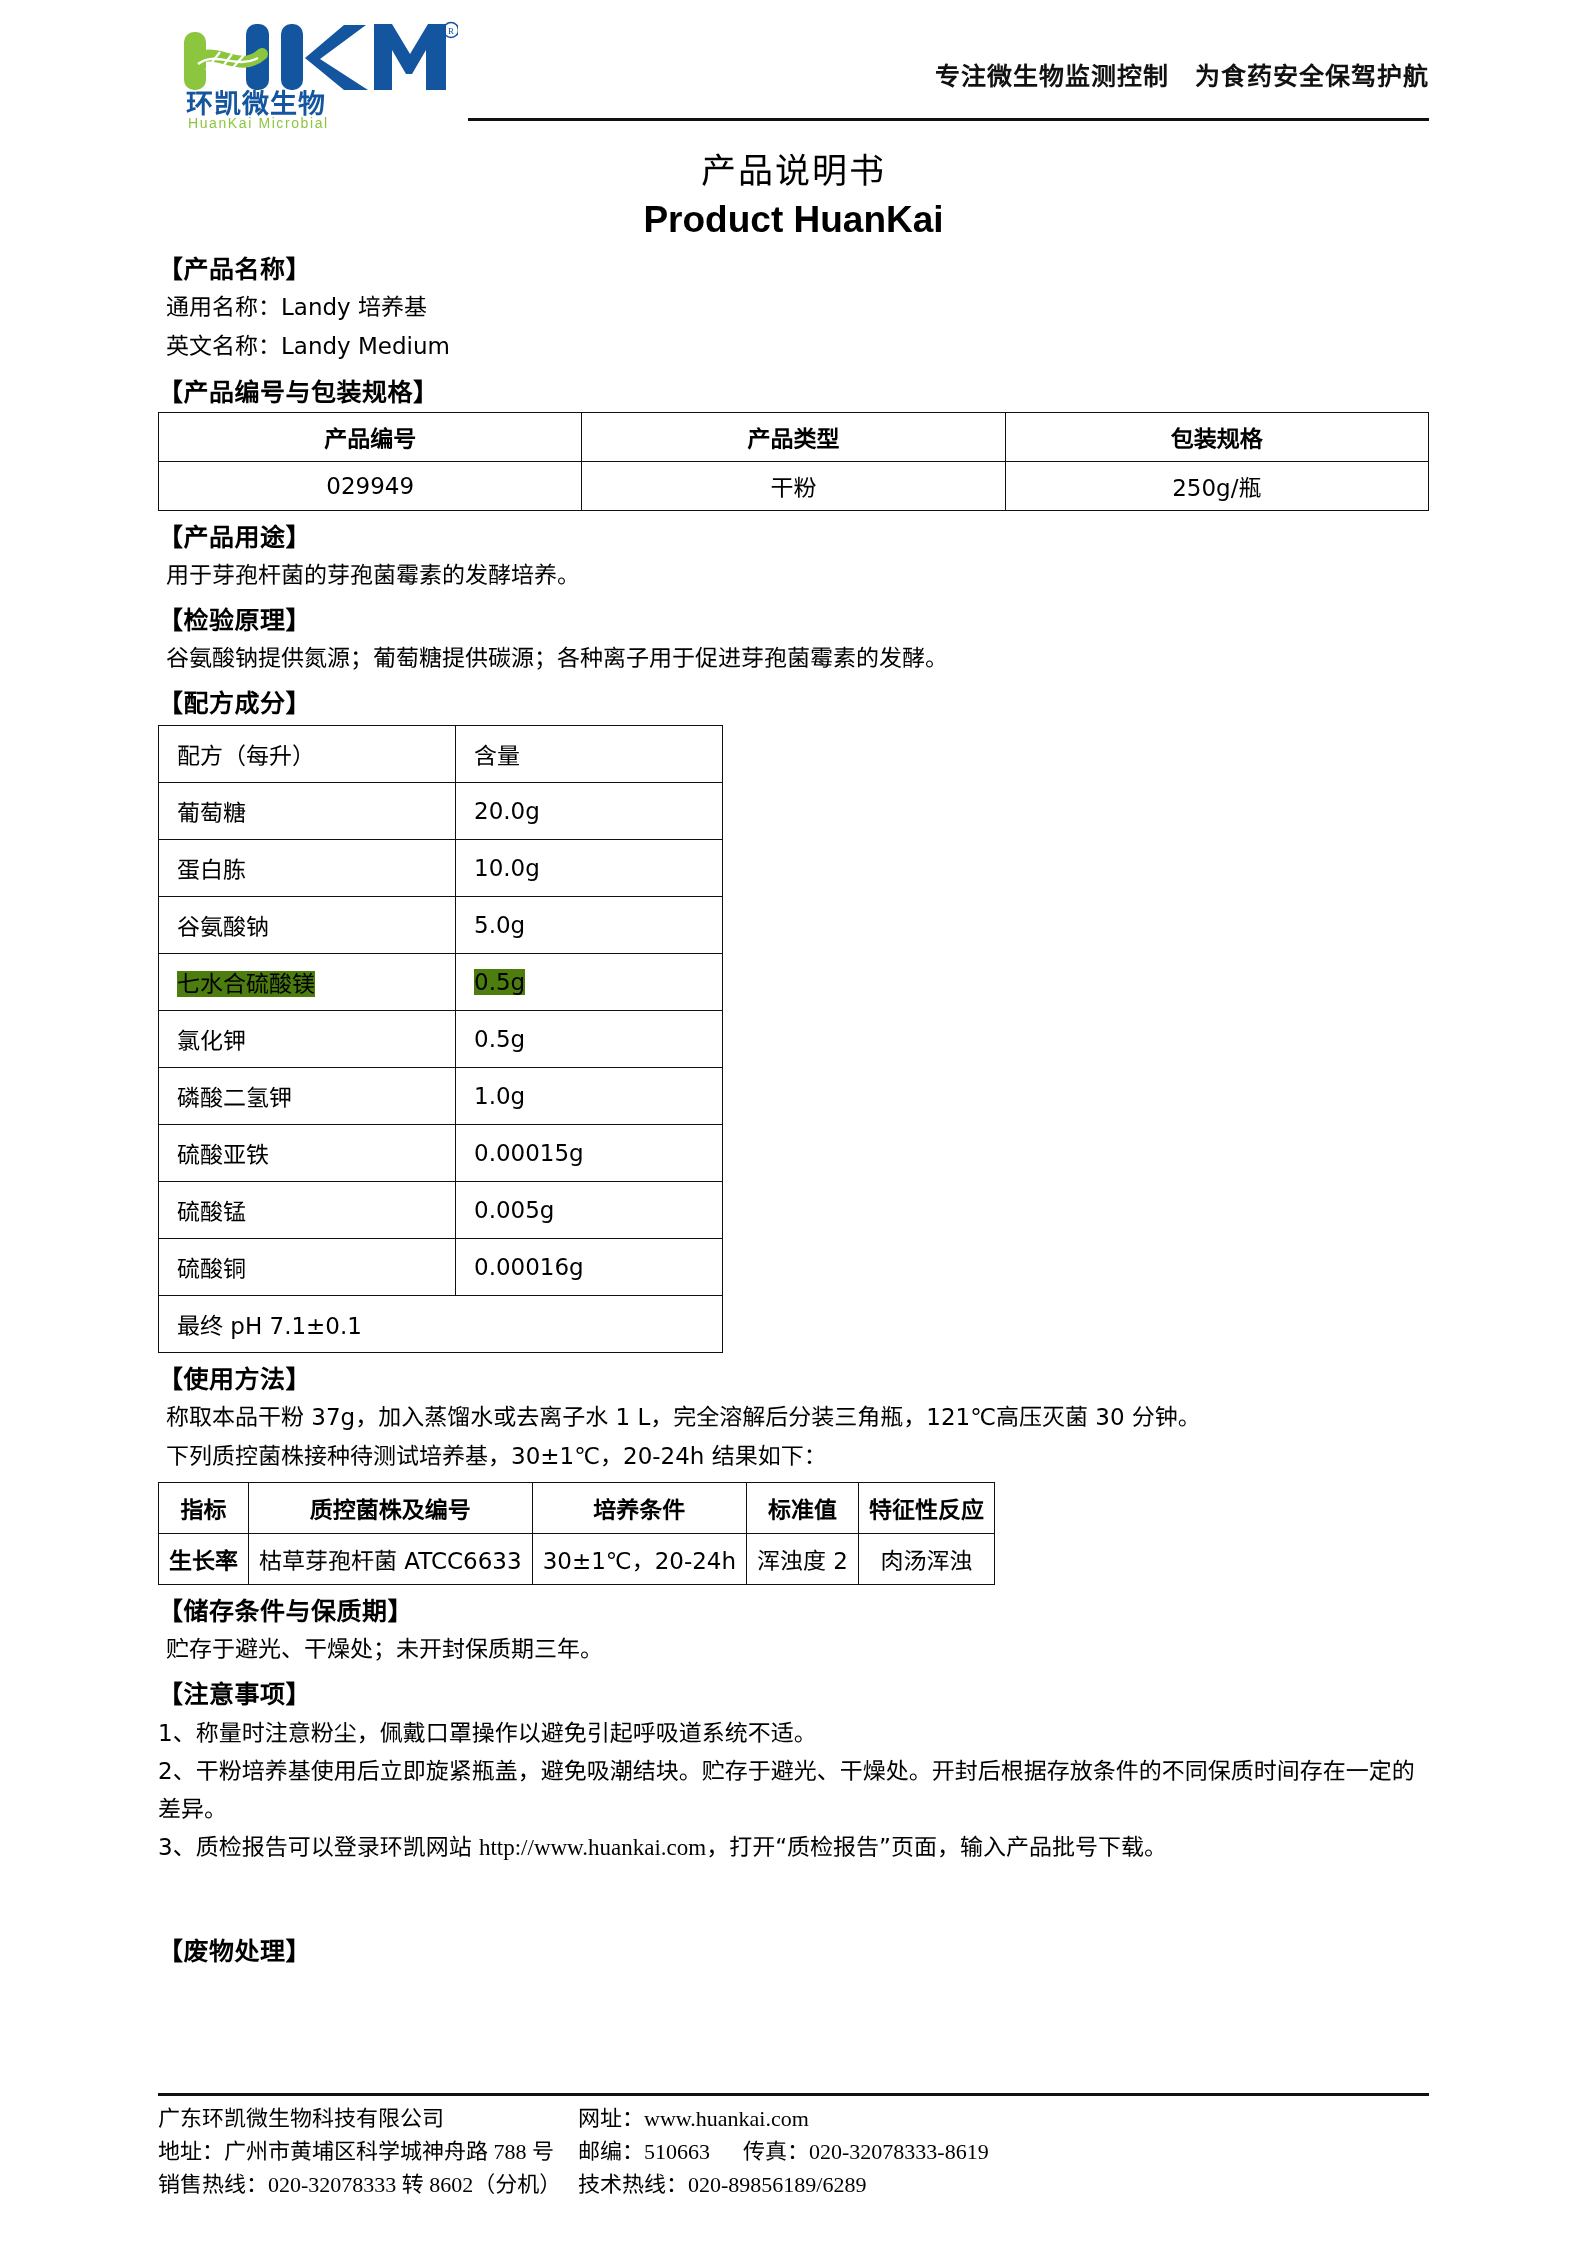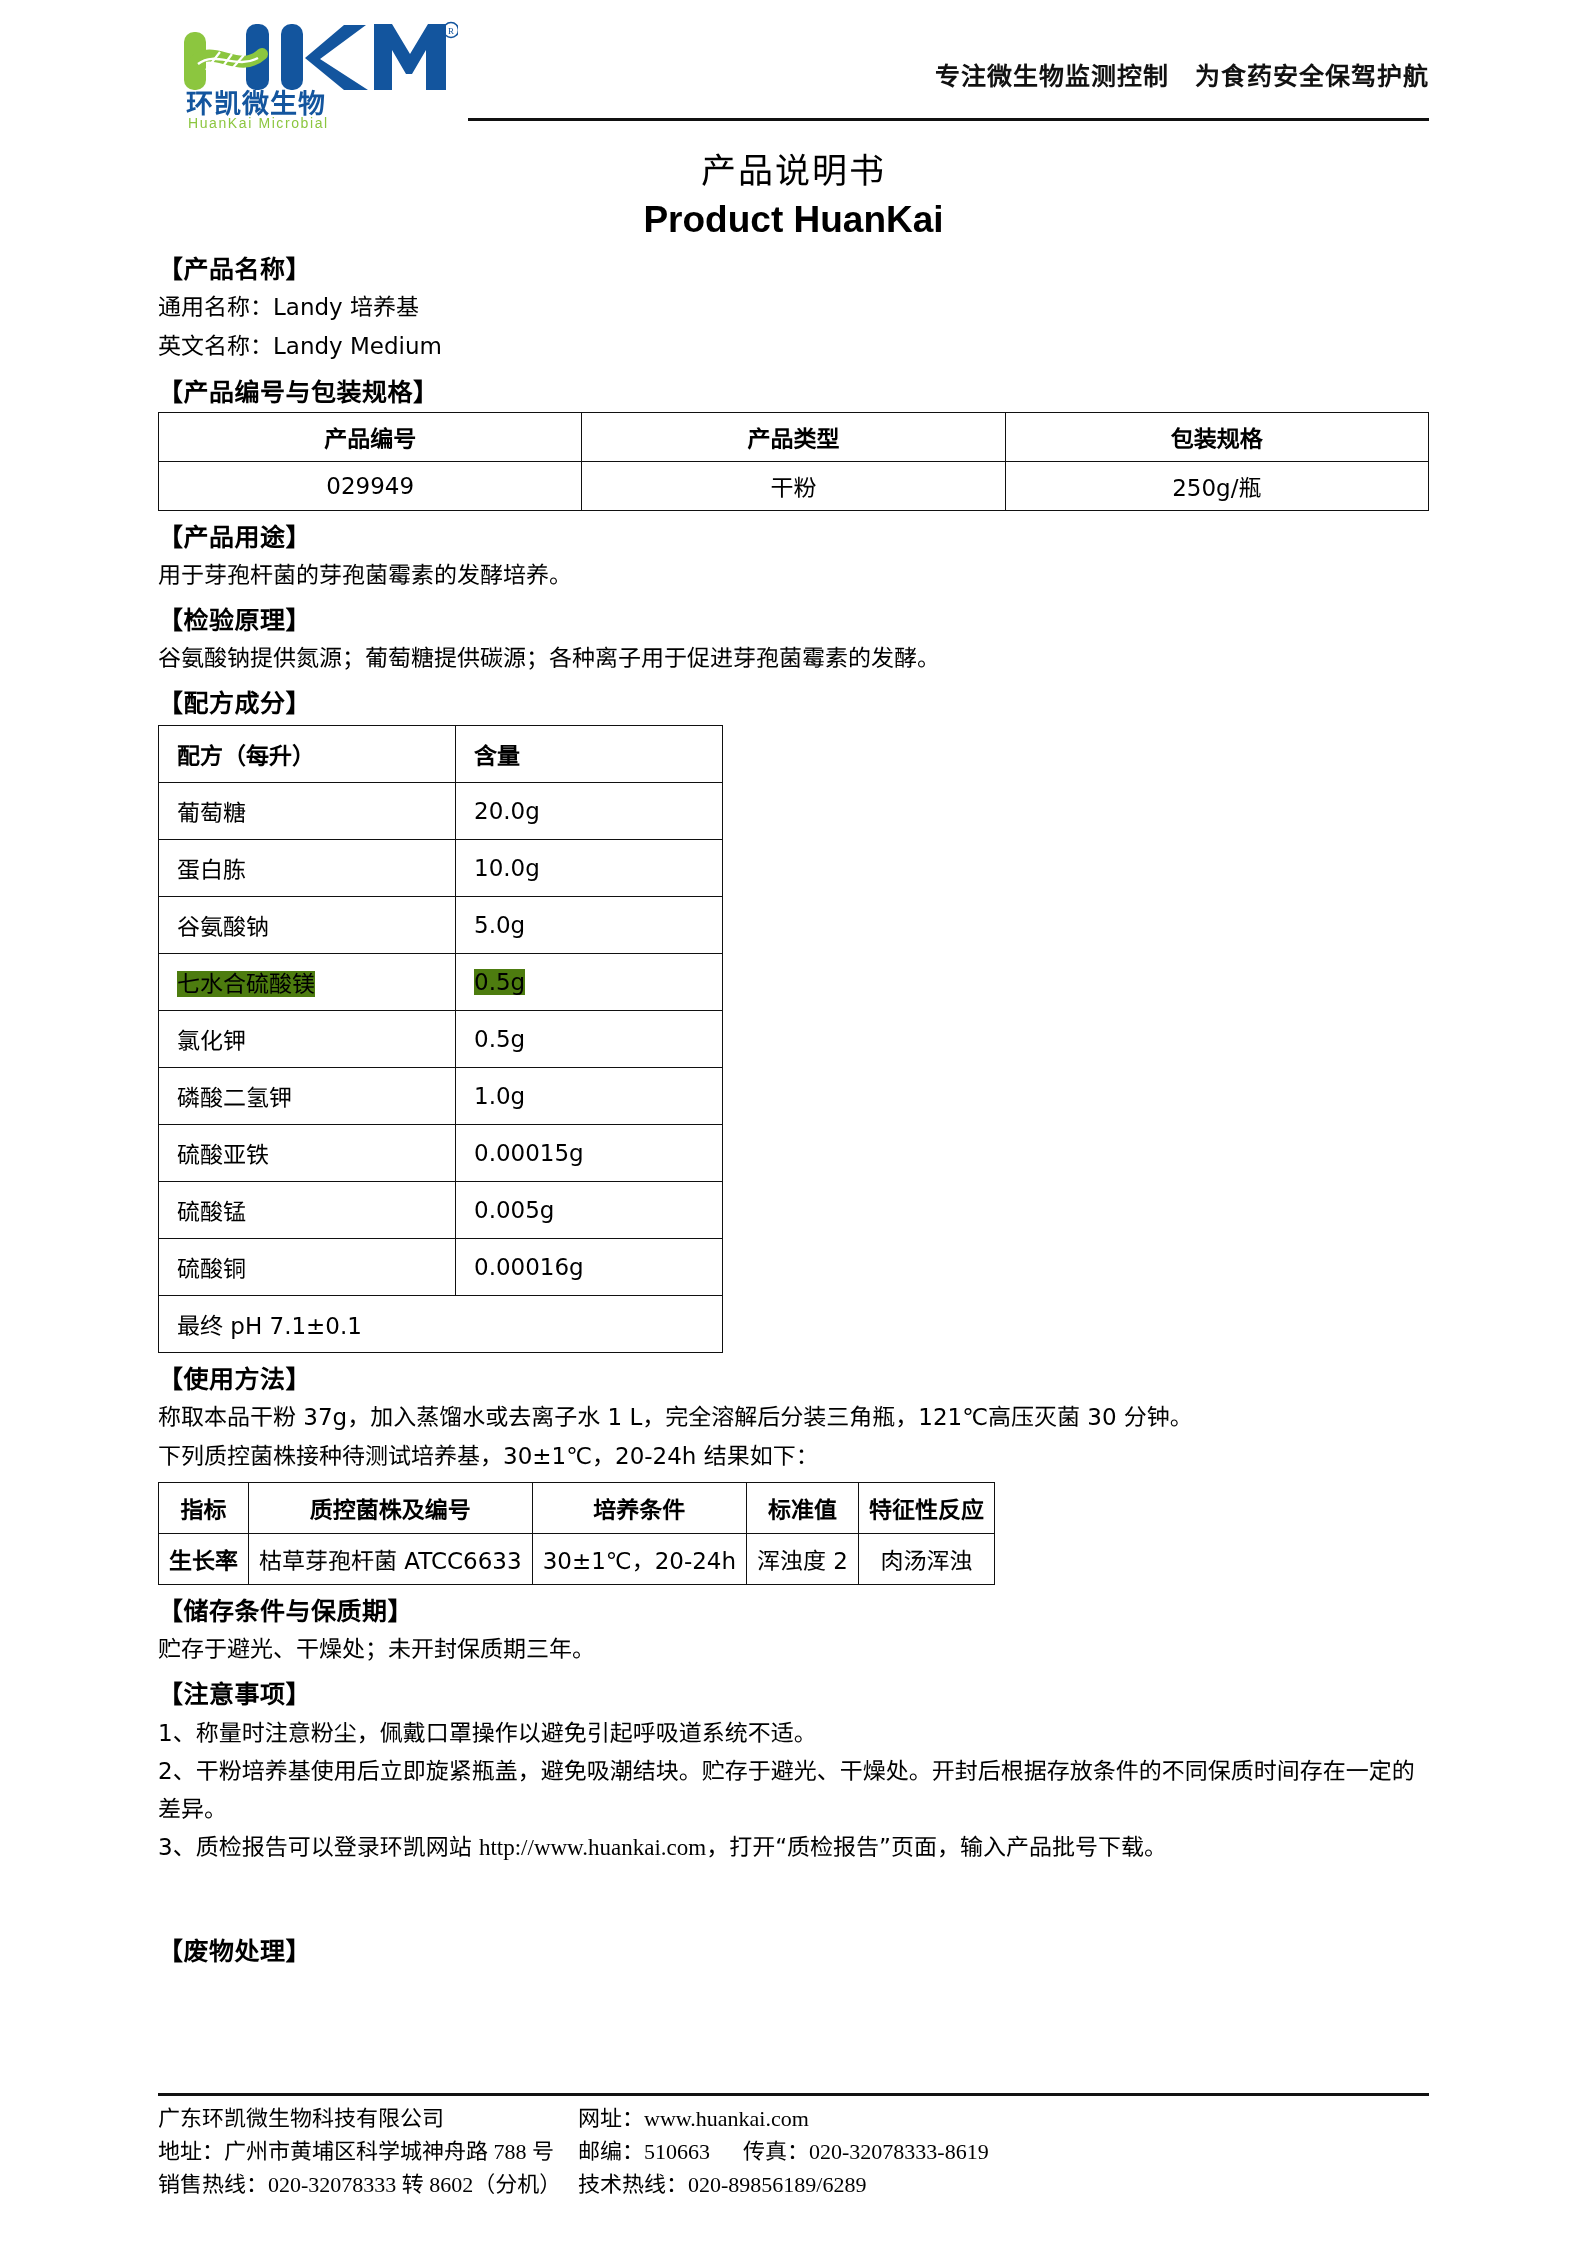--- a/index.html
+++ b/index.html
@@ -81,21 +81,21 @@
   .section-heading {
     font-size: 25px;
     font-weight: 700;
     margin: 6px 0 4px 0;
     letter-spacing: 0.5px;
     font-family: "DejaVu Sans", "Liberation Sans", sans-serif;
   }
   .body-line {
     font-size: 23px;
     line-height: 1.62;
-    margin: 0 0 2px 0;
+    margin: 0 0 2px 8px;
     font-family: "DejaVu Sans", "Liberation Sans", sans-serif;
   }
 
   
   table {
     border-collapse: collapse;
     font-family: "DejaVu Sans", "Liberation Sans", sans-serif;
   }
   .tbl-pack {
     width: 100%;
@@ -114,21 +114,21 @@
   .tbl-formula {
     width: 565px;
     margin: 6px 0 4px 0;
   }
   .tbl-formula th, .tbl-formula td {
     border: 1.5px solid #111;
     text-align: left;
     font-size: 23px;
     padding: 11px 0 11px 18px;
   }
-  .tbl-formula th { font-weight: 700; }
+  .tbl-formula th { font-weight: 400; }
   .tbl-formula .col-name { width: 278px; }
   .tbl-formula .ph-row td {
     border-top: 1.5px solid #111;
   }
   .hl-span {
     background: #4d7c0f;
     padding: 0;
   }
 
   .tbl-qc {

